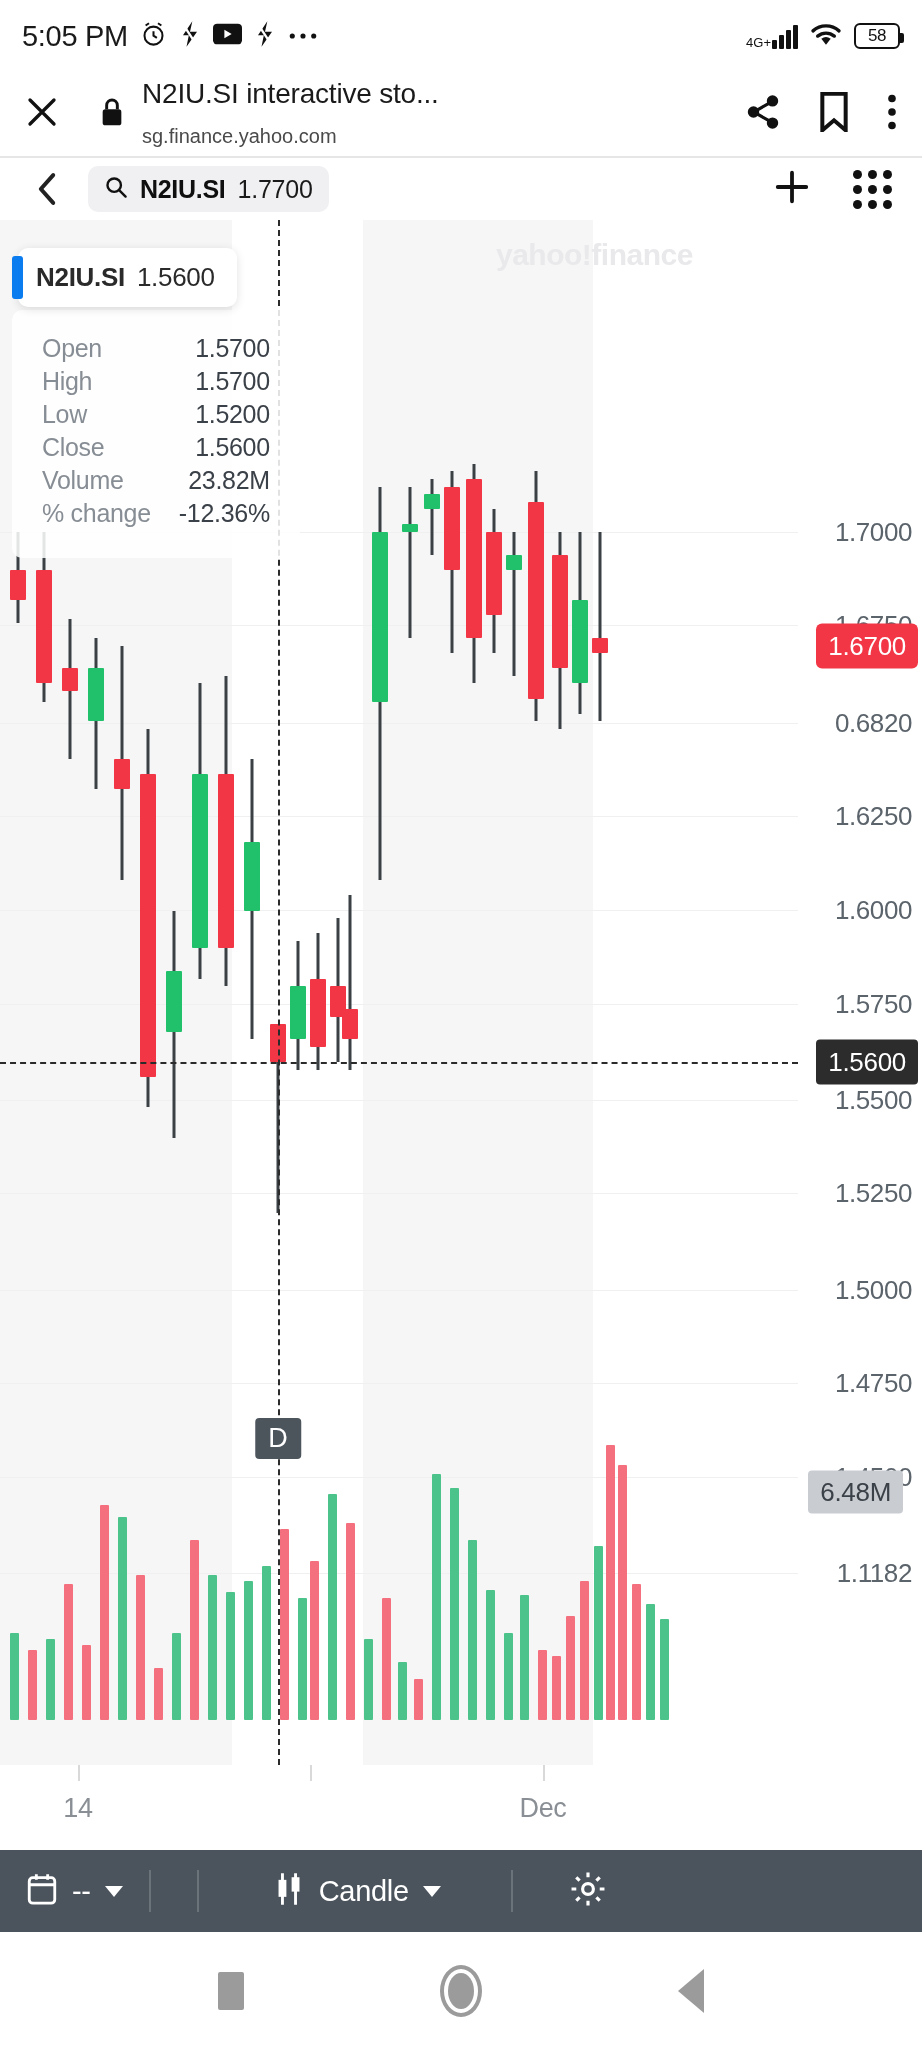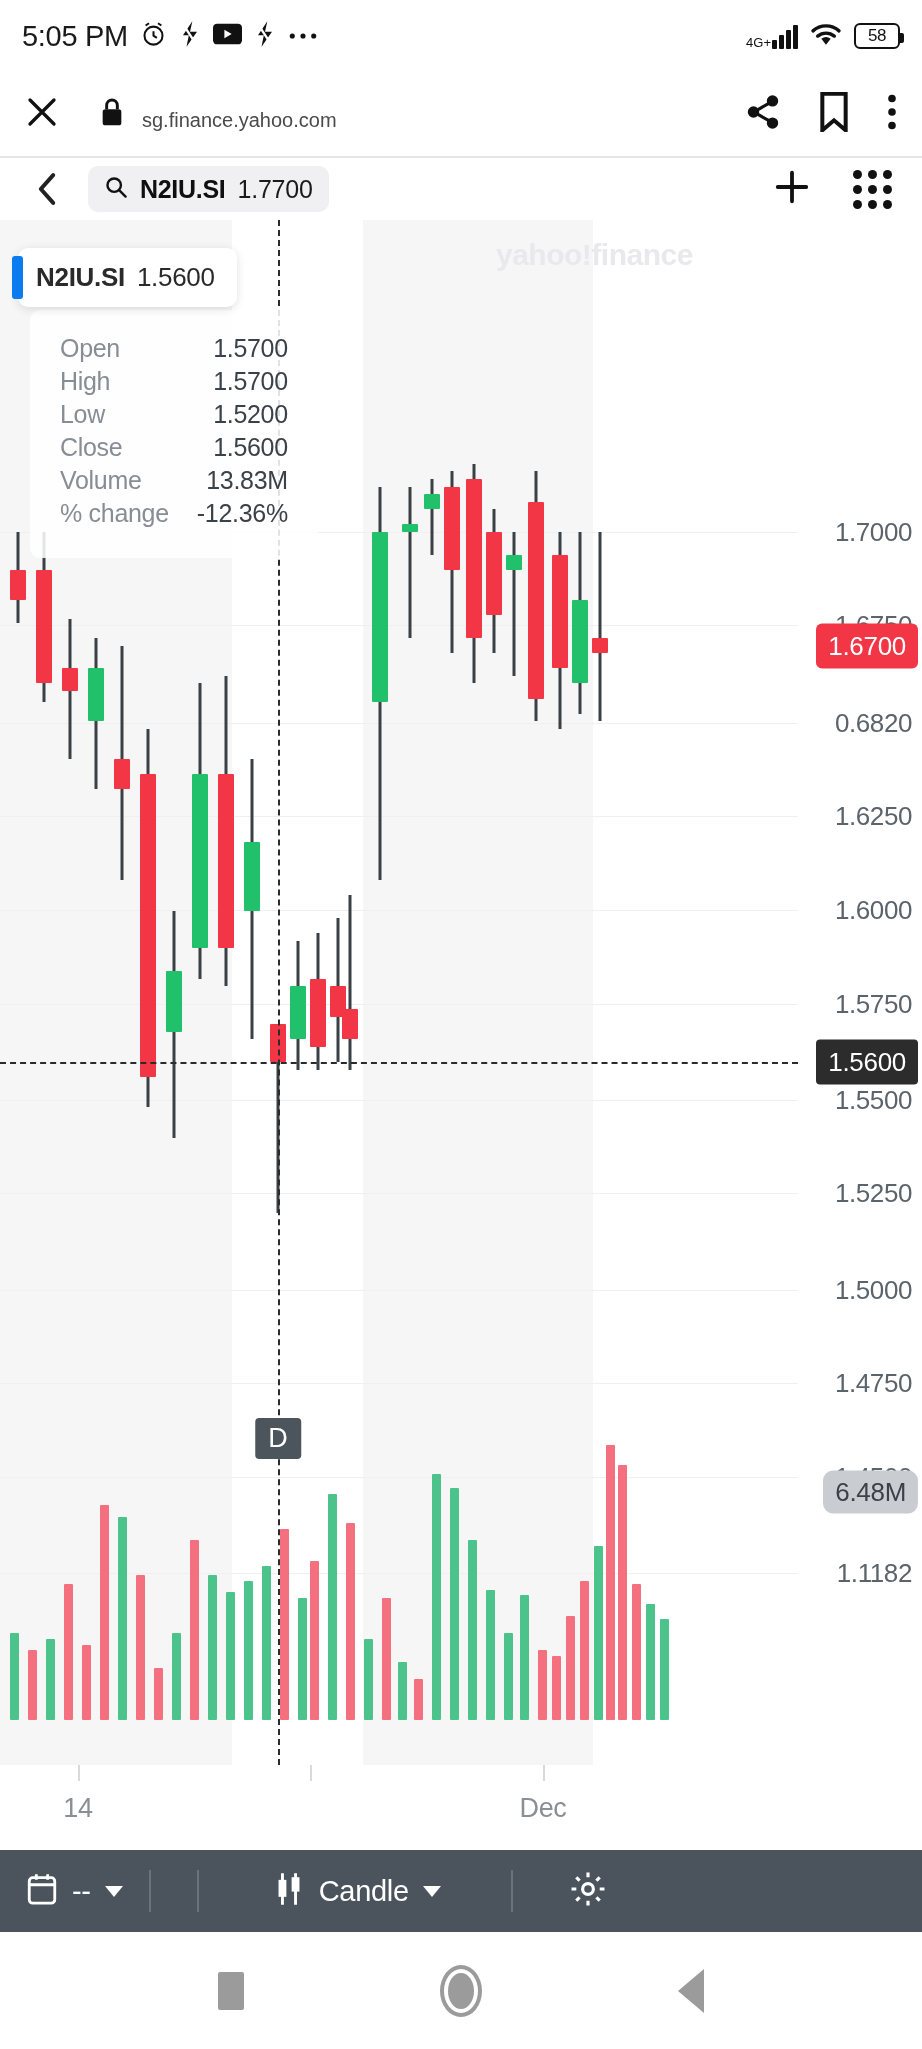--- a/index.html
+++ b/index.html
@@ -105,42 +105,42 @@
   }
   .legend:before {
     content: ""; position: absolute; left: -6px; top: 8px; bottom: 8px; width: 11px;
     background: #0a7cf0; border-radius: 3px;
   }
   .legend-text { font-size: 26px; color: #2a2a2a; font-weight: 700; letter-spacing: -0.3px; }
   .legend-val { font-size: 26px; color: #2a2a2a; margin-left: 12px; letter-spacing: -0.3px; }
 
   
   .ohlc {
-    position: absolute; top: 90px; left: 30px; z-index: 19;
+    position: absolute; top: 90px; left: 12px; z-index: 19;
     background: rgba(255,255,255,0.86); border-radius: 10px;
     padding: 24px 30px 26px 30px; min-width: 256px;
   }
   .ohlc-row { display: flex; justify-content: space-between; align-items: baseline; gap: 28px; height: 33px; }
   .ohlc-k { font-size: 25px; color: #878d94; letter-spacing: -0.3px; }
   .ohlc-v { font-size: 25px; color: #3b4148; letter-spacing: -0.3px; }
 
   
   .badge-price-last {
     position: absolute; right: 4px; background: #f23645; color: #fff;
     font-size: 26px; padding: 7px 12px; border-radius: 6px; letter-spacing: -0.3px;
     transform: translateY(-50%); z-index: 12;
   }
   .badge-cross-price {
     position: absolute; right: 4px; background: #2c2c2c; color: #fff;
     font-size: 26px; padding: 7px 12px; border-radius: 4px; letter-spacing: -0.3px;
     transform: translateY(-50%); z-index: 14;
   }
   .badge-vol {
-    position: absolute; right: 4px; background: #c9ccd1; color: #3b4148;
-    font-size: 26px; padding: 6px 12px; border-radius: 10px; letter-spacing: -0.3px;
+    position: absolute; right: 19px; background: #c9ccd1; color: #3b4148;
+    font-size: 26px; padding: 6px 12px; border-radius: 4px; letter-spacing: -0.3px;
     transform: translateY(-50%); z-index: 12;
   }
   .badge-interval {
     position: absolute; background: #4c545c; color: #fff; font-size: 27px;
     padding: 5px 13px; border-radius: 4px; transform: translateX(-50%); z-index: 14;
   }
 
   
   .dateaxis { position: absolute; top: 1545px; left: 0; width: 922px; height: 85px; background: #fff; }
   .dtick {
@@ -250,20 +250,21 @@
           <path d="M4 4l16 16M20 4L4 20" stroke="#111" stroke-width="2.2" stroke-linecap="round"></path>
         </svg>
     </span>
     <span style="margin-left:40px">
       <svg width="24" height="30" viewBox="0 0 18 22">
           <rect x="2" y="9" width="14" height="12" rx="2" fill="#111"></rect>
           <path d="M5 9V6a4 4 0 018 0v3" stroke="#111" stroke-width="2.2" fill="none"></path>
         </svg>
     </span>
     <div class="bb-url">
+      <div class="bb-title">N2IU.SI interactive sto...</div>
       <div class="bb-domain">sg.finance.yahoo.com</div>
     </div>
     <div class="bb-actions">
       <span>
         <svg width="38" height="38" viewBox="0 0 24 24" fill="none" stroke="#111" stroke-width="2">
             <circle cx="18" cy="5" r="2.6" fill="#111"></circle>
             <circle cx="6" cy="12" r="2.6" fill="#111"></circle>
             <circle cx="18" cy="19" r="2.6" fill="#111"></circle>
             <path d="M8.3 10.8l7.4-4.3M8.3 13.2l7.4 4.3"></path>
           </svg>
@@ -521,21 +522,21 @@
         <div class="ohlc-row">
           <span class="ohlc-k">Low</span>
           <span class="ohlc-v">1.5200</span>
         </div>
         <div class="ohlc-row">
           <span class="ohlc-k">Close</span>
           <span class="ohlc-v">1.5600</span>
         </div>
         <div class="ohlc-row">
           <span class="ohlc-k">Volume</span>
-          <span class="ohlc-v">13.83M</span>
+          <span class="ohlc-v">23.82M</span>
         </div>
         <div class="ohlc-row">
           <span class="ohlc-k">% change</span>
           <span class="ohlc-v">-12.36%</span>
         </div>
       </div>
 
     <div class="dateaxis" id="dateaxis">
         <div class="dtickmark" style="left: 78px;"></div>
         <div class="dtick" style="left: 78px;">14</div>

